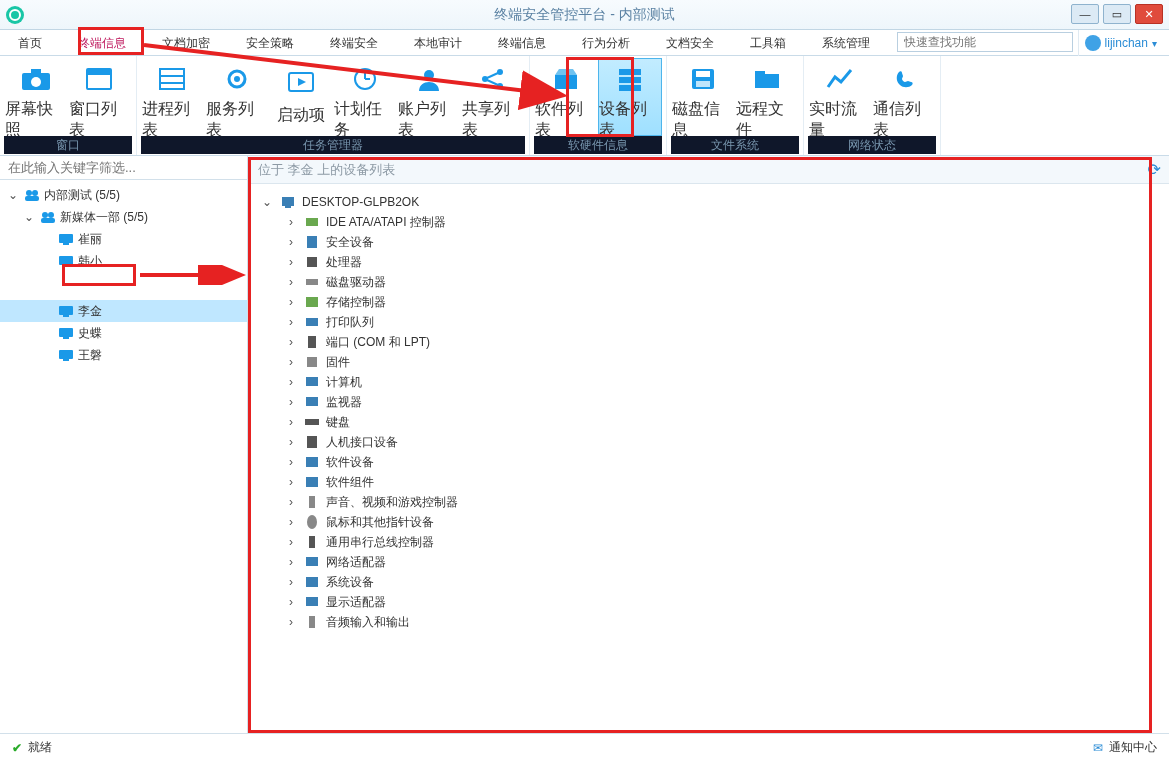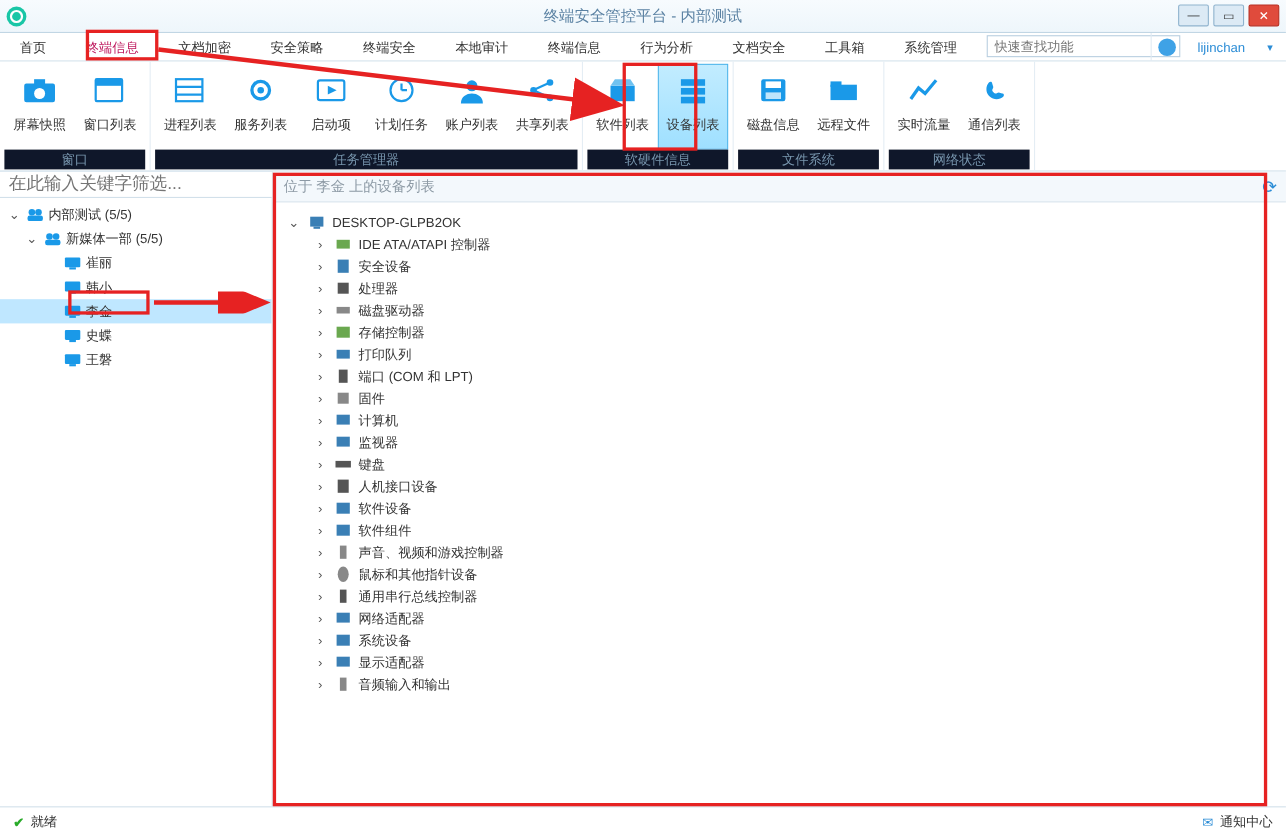--- a/index.html
+++ b/index.html
@@ -16,44 +16,44 @@
             align-items:center; justify-content:center; font-size:11px; border-radius:2px; cursor:pointer;}
   .winbtn.close { background:#e04b3c; border-color:#b83124; color:#fff;}
 
   .menubar { height:26px; border-bottom:1px solid #c9dbe8; display:flex; align-items:stretch; background:#fff;
              position:relative;}
   .menuitem { padding:0 18px; line-height:26px; cursor:pointer; color:#333;}
   .menuitem.active { color:#be185d;}
   .menubar .search { position:absolute; right:96px; top:2px; width:176px; height:20px;}
   .menubar .search input{ width:100%; height:100%; border:1px solid #b9cfe0; padding:0 6px; font-size:12px;}
   .menubar .userbox{ position:absolute; right:6px; top:0; height:26px; display:flex; align-items:center;
-                     gap:20px; padding:0 6px; color:#2c8dd6; cursor:pointer; border-left:1px solid #e0eaf2;}
+                     gap:4px; padding:0 6px; color:#2c8dd6; cursor:pointer; border-left:1px solid #e0eaf2;}
   .menubar .userbox .avatar{ width:16px;height:16px;border-radius:50%;background:#3fa2e6;display:inline-block;}
   .menubar .userbox .chev{ font-size:10px; color:#2c8dd6;}
 
   .ribbon { height:100px; border-bottom:1px solid #c9dbe8; background:#fff; display:flex; position:relative;}
   .rgroup { display:flex; flex-direction:column; align-items:center; padding:2px 4px 2px 4px;
             border-right:1px solid #e4edf4; }
   .rgroup .btns{ display:flex; }
   .rbtn { width:64px; height:78px; display:flex; flex-direction:column; align-items:center; justify-content:flex-start;
           padding-top:6px; gap:6px; cursor:pointer; border:1px solid transparent; }
   .rbtn .ico { width:36px; height:34px; display:flex; align-items:center; justify-content:center;}
-  .rbtn .lbl { font-size:12px; color:#333;}
+  .rbtn .lbl { font-size:16px; color:#333;}
   .rbtn.selected { background:linear-gradient(#c2ecff,#9fe0ff); border:1px solid #4db5ec;}
   .rgroup .groupname{ height:18px; line-height:18px; font-size:12px; color:#7896ae; width:100%; text-align:center;
                       background:#0f172a;}
 
   .body { display:flex; height:577px;}
   .side { width:248px; border-right:1px solid #d2e0ea; display:flex; flex-direction:column;}
-  .side input.filter{ height:24px; border:none; border-bottom:1px solid #d2e0ea; padding:0 8px; font-size:16px;}
+  .side input.filter{ height:24px; border:none; border-bottom:1px solid #d2e0ea; padding:0 8px; font-size:13px;}
   .tree { flex:1; overflow:auto; padding:4px 0;}
   .tnode { display:flex; align-items:center; height:22px; padding-left:6px; cursor:pointer;}
   .tnode .tw{width:14px;text-align:center;color:#555;}
   .tnode .tico{width:16px;height:16px;margin:0 4px;display:inline-flex;align-items:center;justify-content:center;}
-  .tnode.selected { background:#bfe7ff;}
+  .tnode.selected { background:#bfe7ff;margin-top:28px;}
   .indent1{padding-left:22px;} .indent2{padding-left:40px;}
 
   .main { flex:1; display:flex; flex-direction:column; position:relative;}
   .mainhead { height:28px; background:#f3f8fc; border-bottom:1px solid #dbe6ee; display:flex; align-items:center;
               padding:0 10px; color:#8d9aa5; font-size:13px; position:relative;}
   .mainhead .refresh{position:absolute;right:8px;top:4px;color:#2c8dd6;cursor:pointer;font-size:16px;}
   .devtree{ flex:1; overflow:auto; padding:8px 12px;}
   .dv { display:flex; align-items:center; height:20px; gap:6px; cursor:pointer;}
   .dv .tw{width:14px;text-align:center;color:#555;}
   .dv .ico{width:16px;height:16px;display:inline-flex;align-items:center;justify-content:center;}

